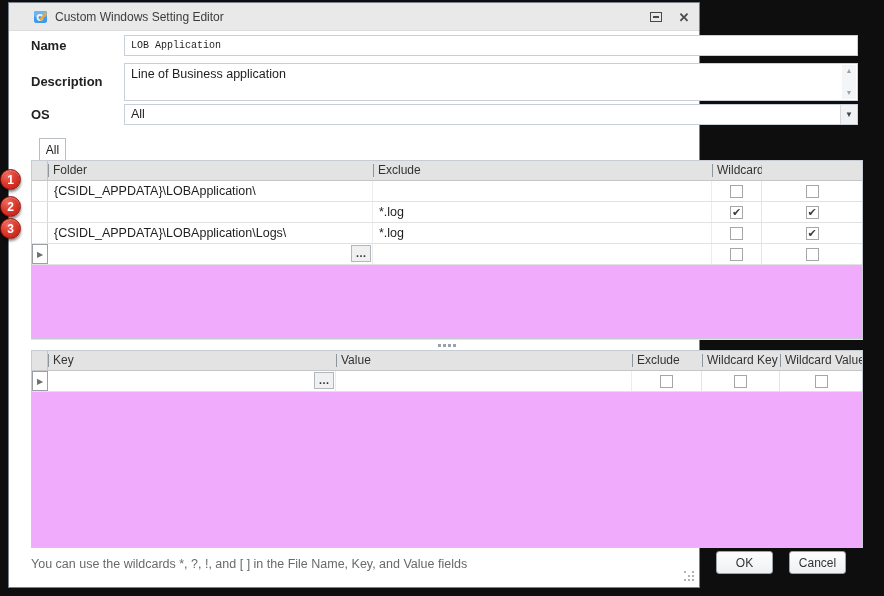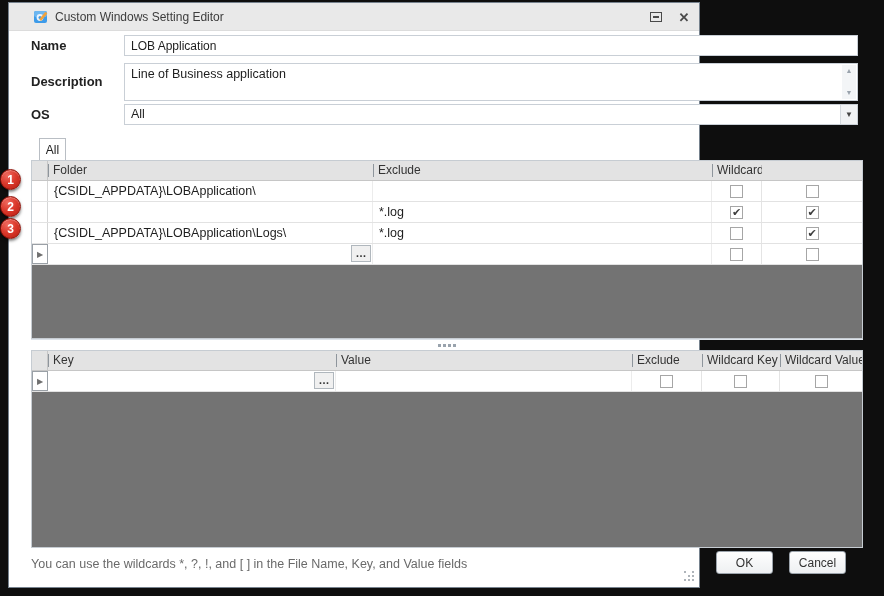--- a/index.html
+++ b/index.html
@@ -19,43 +19,43 @@
   .tb-btn { position:absolute; top:5px; width:18px; height:18px;
             display:flex; align-items:center; justify-content:center; cursor:default; }
   .tb-btn.restore { right:34px; }
   .tb-btn.close { right:6px; font-size:13px; font-weight:bold; color:#4a4a4a; }
   .restore-glyph { display:block; width:12px; height:10px; border:1px solid #4a4a4a; position:relative; }
   .restore-glyph::after { content:""; position:absolute; left:2px; top:3px; width:6px; height:2px; background:#4a4a4a; }
 
   
   .flabel { position:absolute; left:22px; font-size:13px; font-weight:bold; color:#222;text-align:center; }
   .input { position:absolute; left:115px; width:734px; height:21px;
-           border:1px solid #c9cfd6; background:#fff; font-family:Liberation Sans, sans-serif;
-           font-size:12px; color:#1e1e1e; padding:0 6px; outline:none; }
+           border:1px solid #c9cfd6; background:#fff; font-family:Liberation Mono, monospace;
+           font-size:10px; color:#1e1e1e; padding:0 6px; outline:none; }
   .textarea { position:absolute; left:115px; top:60px; width:734px; height:38px;
               border:1px solid #c9cfd6; background:#fff; }
   .desc-text { position:absolute; left:6px; top:3px; font-size:12.5px; color:#1e1e1e; white-space:pre; }
   .vscroll { position:absolute; right:1px; top:1px; bottom:1px; width:14px; background:#f3f5f7;
              display:flex; flex-direction:column; justify-content:space-between; align-items:center;
              padding:2px 0; }
   .vscroll span { font-size:7px; color:#9aa3ad; line-height:8px; }
   .combo { position:absolute; left:115px; top:101px; width:734px; height:21px;
            border:1px solid #c9cfd6; background:#fff; }
   .combo-text { position:absolute; left:6px; top:0; height:19px; line-height:19px; font-size:12.5px; color:#1e1e1e; }
   .combo-arrow { position:absolute; right:0; top:0; width:17px; height:19px; background:#f0f2f4;
                  border-left:1px solid #d4d9de; display:flex; align-items:center; justify-content:center;
                  font-size:8px; color:#444; }
 
   
   .tab { position:absolute; left:30px; top:135px; width:27px; height:22px; background:#fff;
          border:1px solid #b9bec4; border-bottom:none; z-index:2;
          display:flex; align-items:center; justify-content:center; font-size:12px; color:#222; }
 
   
-  .twrap { position:absolute; left:22px; width:832px; background:#737373; border:1px solid #c6ccd2; }
+  .twrap { position:absolute; left:22px; width:832px; background:#f0abfc; border:1px solid #c6ccd2; }
   .t1 { top:157px; height:179px; }
   .t2 { top:347px; height:198px; }
   .t1cols { display:grid; grid-template-columns:16px 325px 339px 50px 100px; }
   .t2cols { display:grid; grid-template-columns:16px 288px 296px 70px 78px 82px; }
   .grid-head { height:20px; background:#e3e3e3; border-bottom:1px solid #c6c6c6; }
   .hc { display:flex; align-items:center; overflow:hidden; }
   .hc span { border-left:1px solid #8e959c; padding-left:4px; font-size:12px; color:#333;
              line-height:13px; white-space:nowrap; }
   .hc.ind { border-right:1px solid #c6c6c6; }
   .grid-row { height:21px; border-bottom:1px solid #e2e2e2; background:#fff; }

